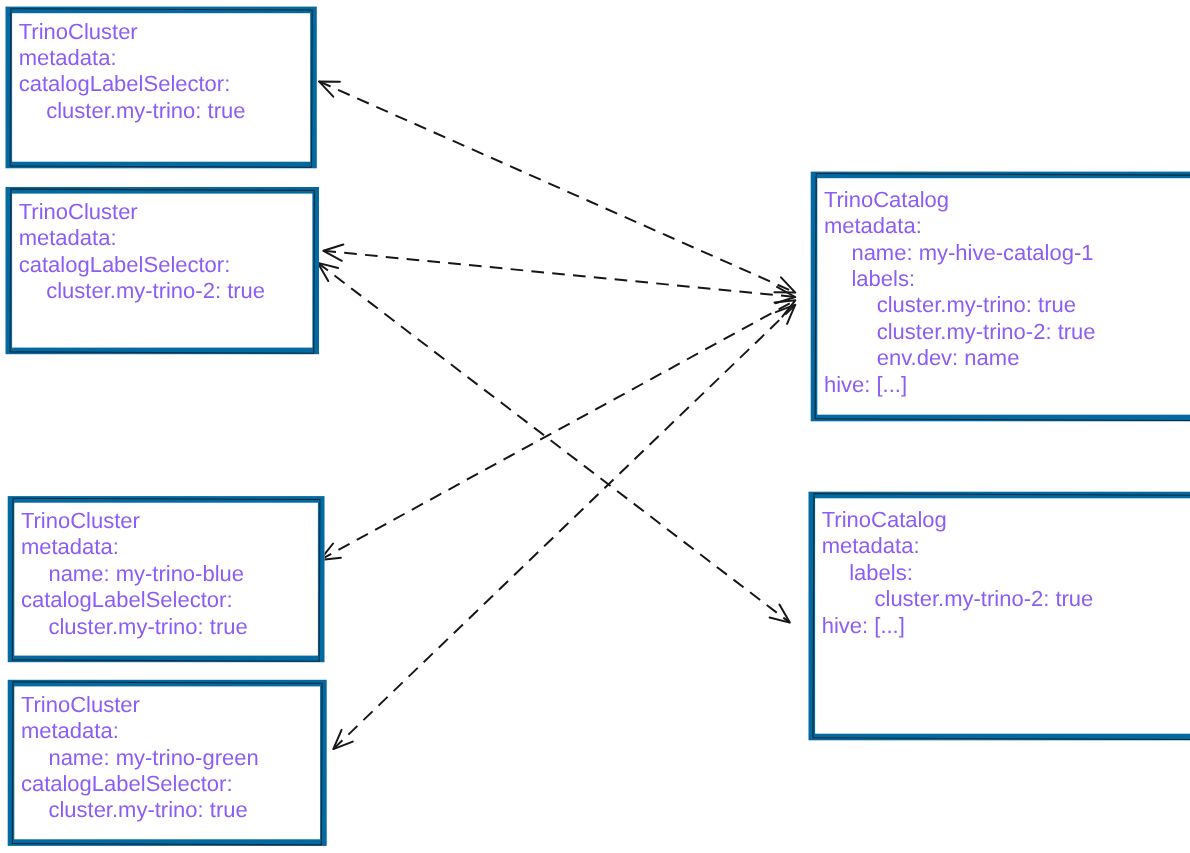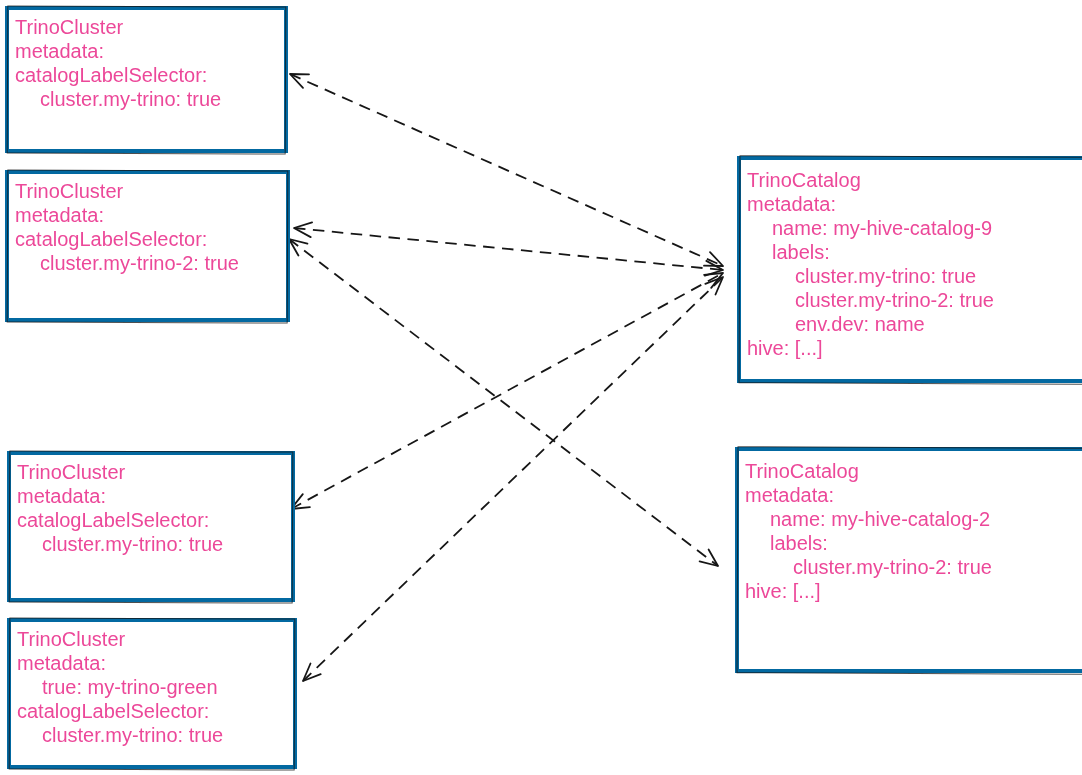--- a/index.html
+++ b/index.html
@@ -10,23 +10,23 @@
     font-family:"Liberation Sans", sans-serif;
     overflow:hidden;
   }
   #arrows{position:absolute;left:0;top:0;width:1082px;height:775px;pointer-events:none;}
   .alink{stroke:#161616;stroke-width:1.8;stroke-dasharray:11.5 7.5;fill:none;}
   .ahead{stroke:#161616;stroke-width:1.8;fill:none;stroke-linecap:round;stroke-linejoin:round;}
   .node{
     position:absolute;
     box-sizing:border-box;
     background:#ffffff;
-    border:4px solid #0369a1;
+    border:6px solid #0369a1;
     padding:5px 5px 0 6px;
-    color:#ec4899;
+    color:#8b5cf6;
     font-size:20px;
     line-height:24px;
     white-space:nowrap;
   }
   
   .node::after{
     content:"";
     position:absolute;
     inset:-4px -2px -5px -2px;
     border:1.3px solid rgba(20,20,20,0.75);
@@ -81,45 +81,45 @@
   <div class="node" id="n1" style="left:5px;top:170px;width:285px;height:152px;">
     <div class="ln i0">TrinoCluster</div>
     <div class="ln i0">metadata:</div>
     <div class="ln i0">catalogLabelSelector:</div>
     <div class="ln i1">cluster.my-trino-2: true</div>
   </div>
 
   <div class="node" id="n2" style="left:7px;top:451px;width:288px;height:151px;">
     <div class="ln i0">TrinoCluster</div>
     <div class="ln i0">metadata:</div>
+    <div class="ln i1">name: my-trino-blue</div>
     <div class="ln i0">catalogLabelSelector:</div>
     <div class="ln i1">cluster.my-trino: true</div>
   </div>
 
   <div class="node" id="n3" style="left:7px;top:618px;width:290px;height:151px;">
     <div class="ln i0">TrinoCluster</div>
     <div class="ln i0">metadata:</div>
-    <div class="ln i1">true: my-trino-green</div>
+    <div class="ln i1">name: my-trino-green</div>
     <div class="ln i0">catalogLabelSelector:</div>
     <div class="ln i1">cluster.my-trino: true</div>
   </div>
 
   <div class="node catalog" id="n4" style="left:725px;top:156px;width:355px;height:227px;">
     <div class="ln i0">TrinoCatalog</div>
     <div class="ln i0">metadata:</div>
-    <div class="ln i1">name: my-hive-catalog-9</div>
+    <div class="ln i1">name: my-hive-catalog-1</div>
     <div class="ln i1">labels:</div>
     <div class="ln i2">cluster.my-trino: true</div>
     <div class="ln i2">cluster.my-trino-2: true</div>
     <div class="ln i2">env.dev: name</div>
     <div class="ln i0">hive: [...]</div>
   </div>
 
   <div class="node catalog" id="n5" style="left:723px;top:447px;width:357px;height:226px;">
     <div class="ln i0">TrinoCatalog</div>
     <div class="ln i0">metadata:</div>
-    <div class="ln i1">name: my-hive-catalog-2</div>
     <div class="ln i1">labels:</div>
     <div class="ln i2">cluster.my-trino-2: true</div>
     <div class="ln i0">hive: [...]</div>
   </div>
 
 </div>
 
 </body></html>

